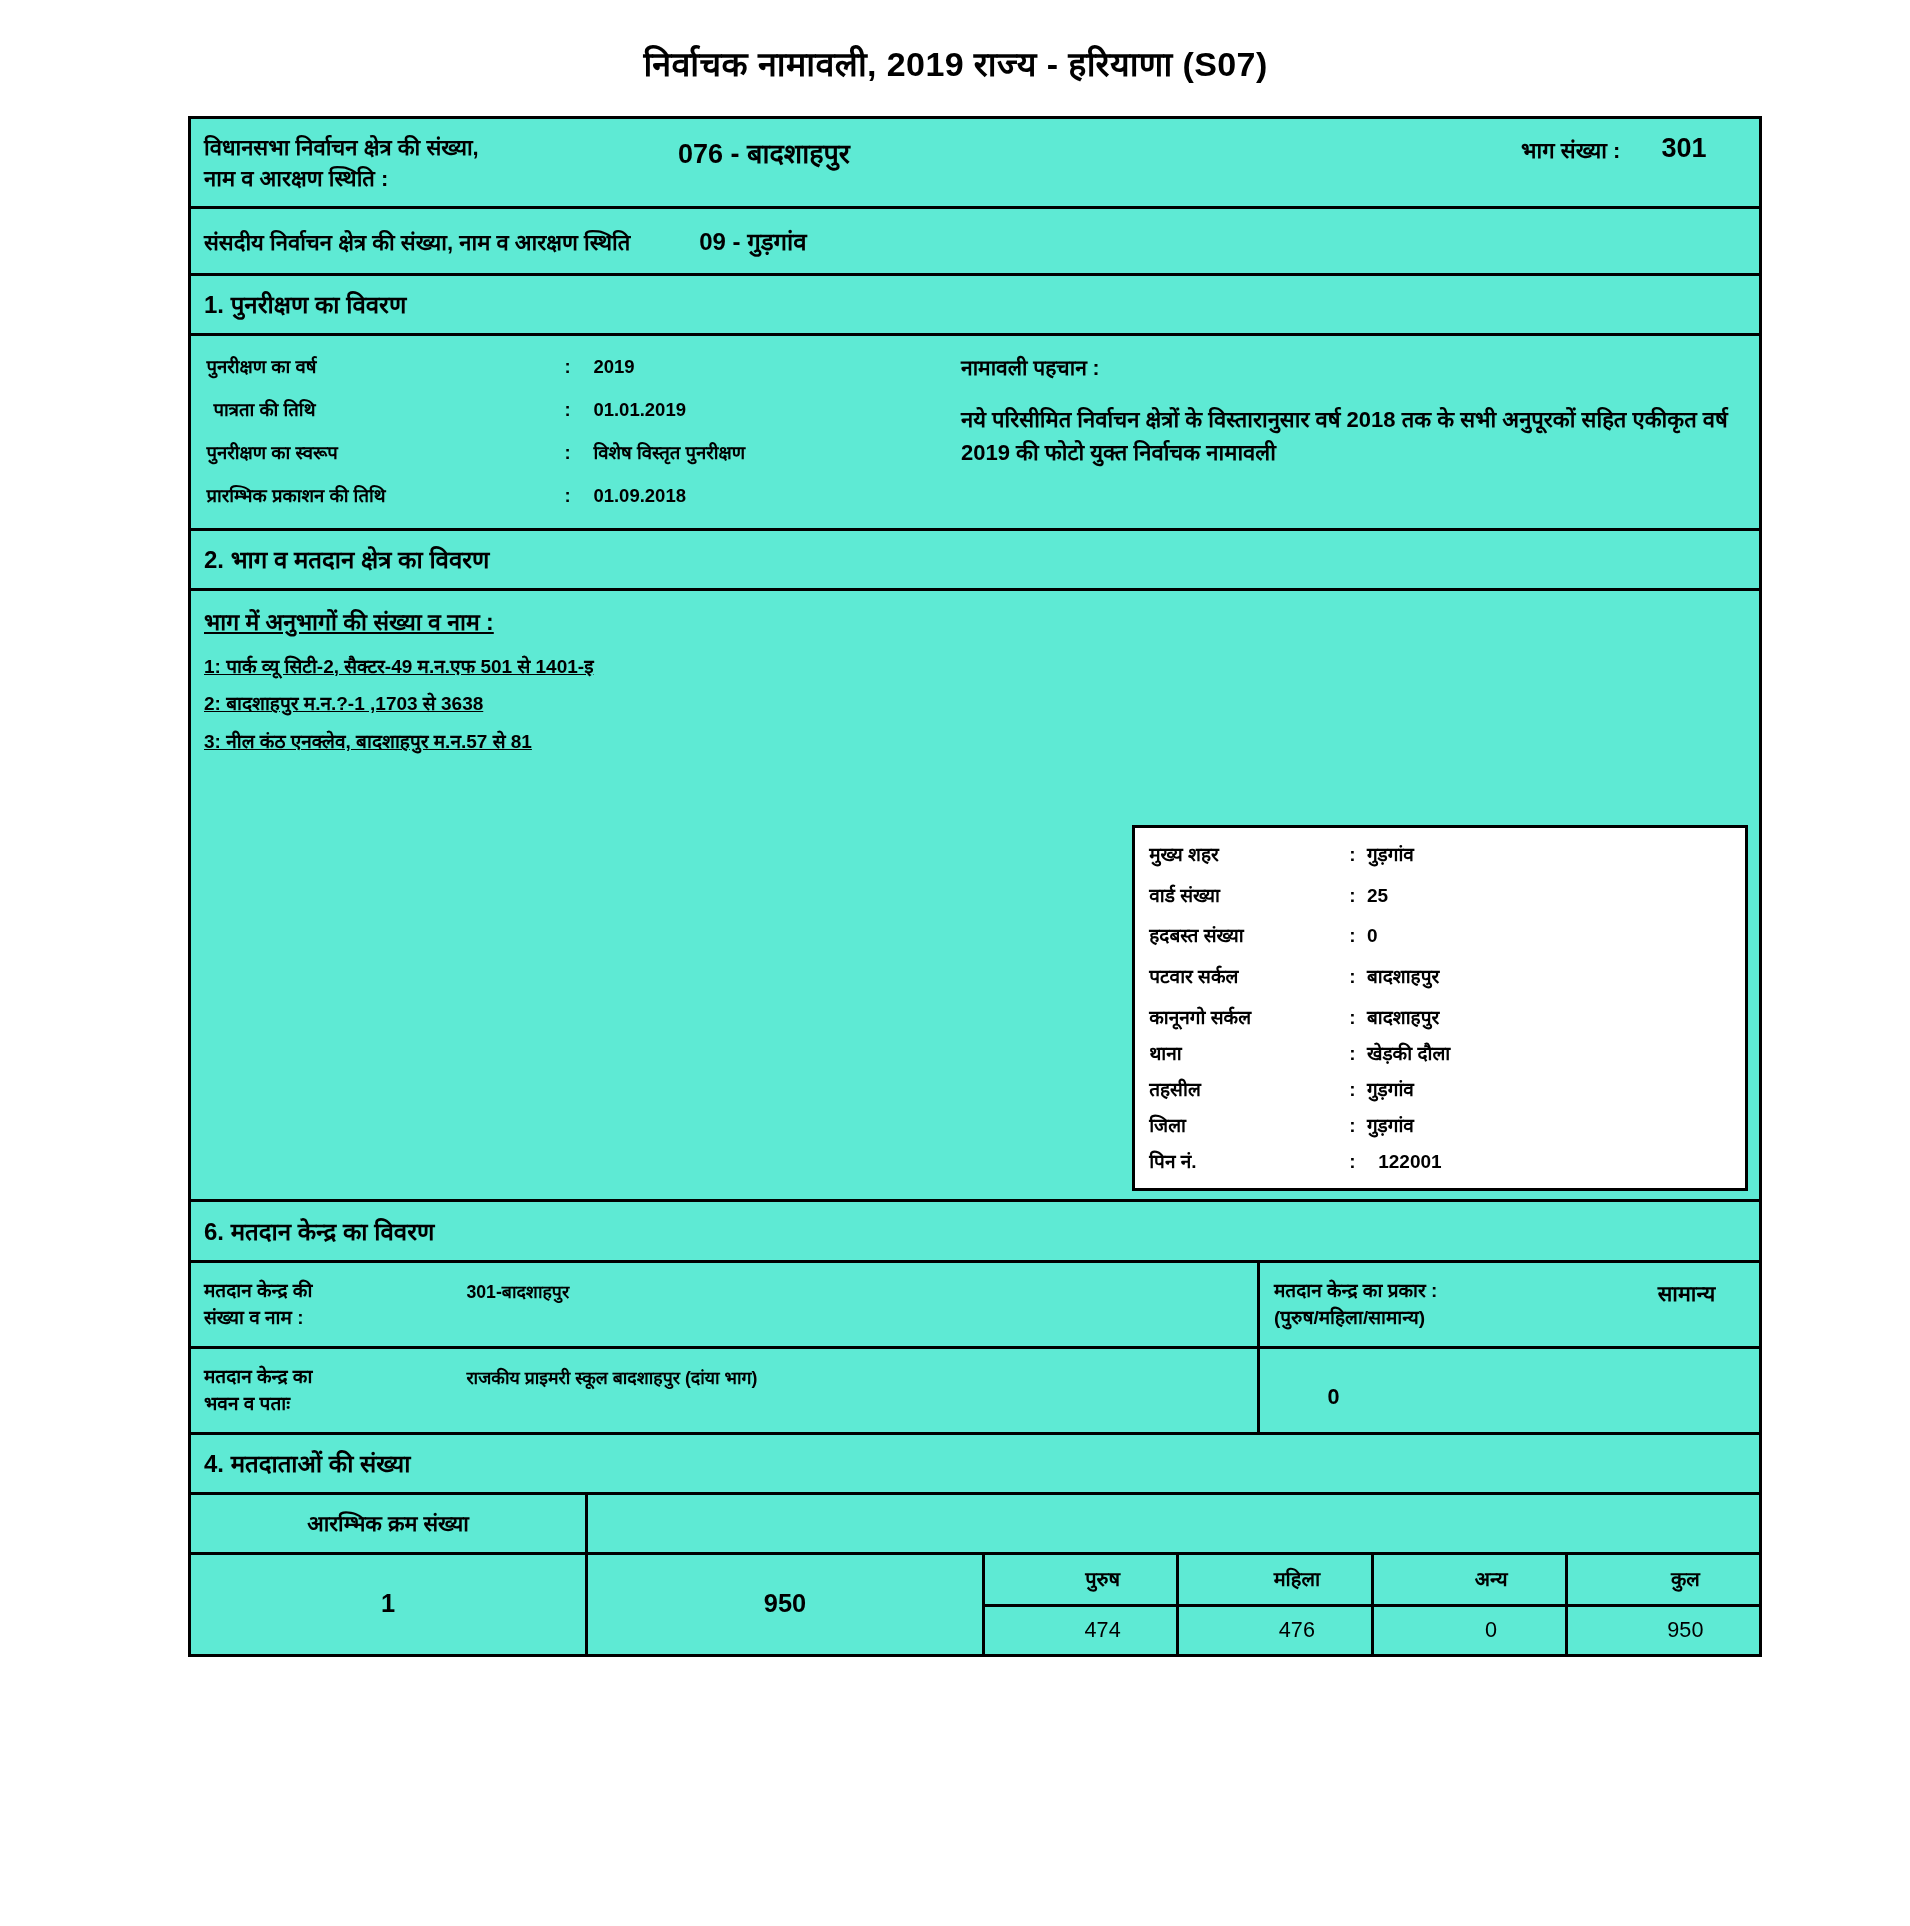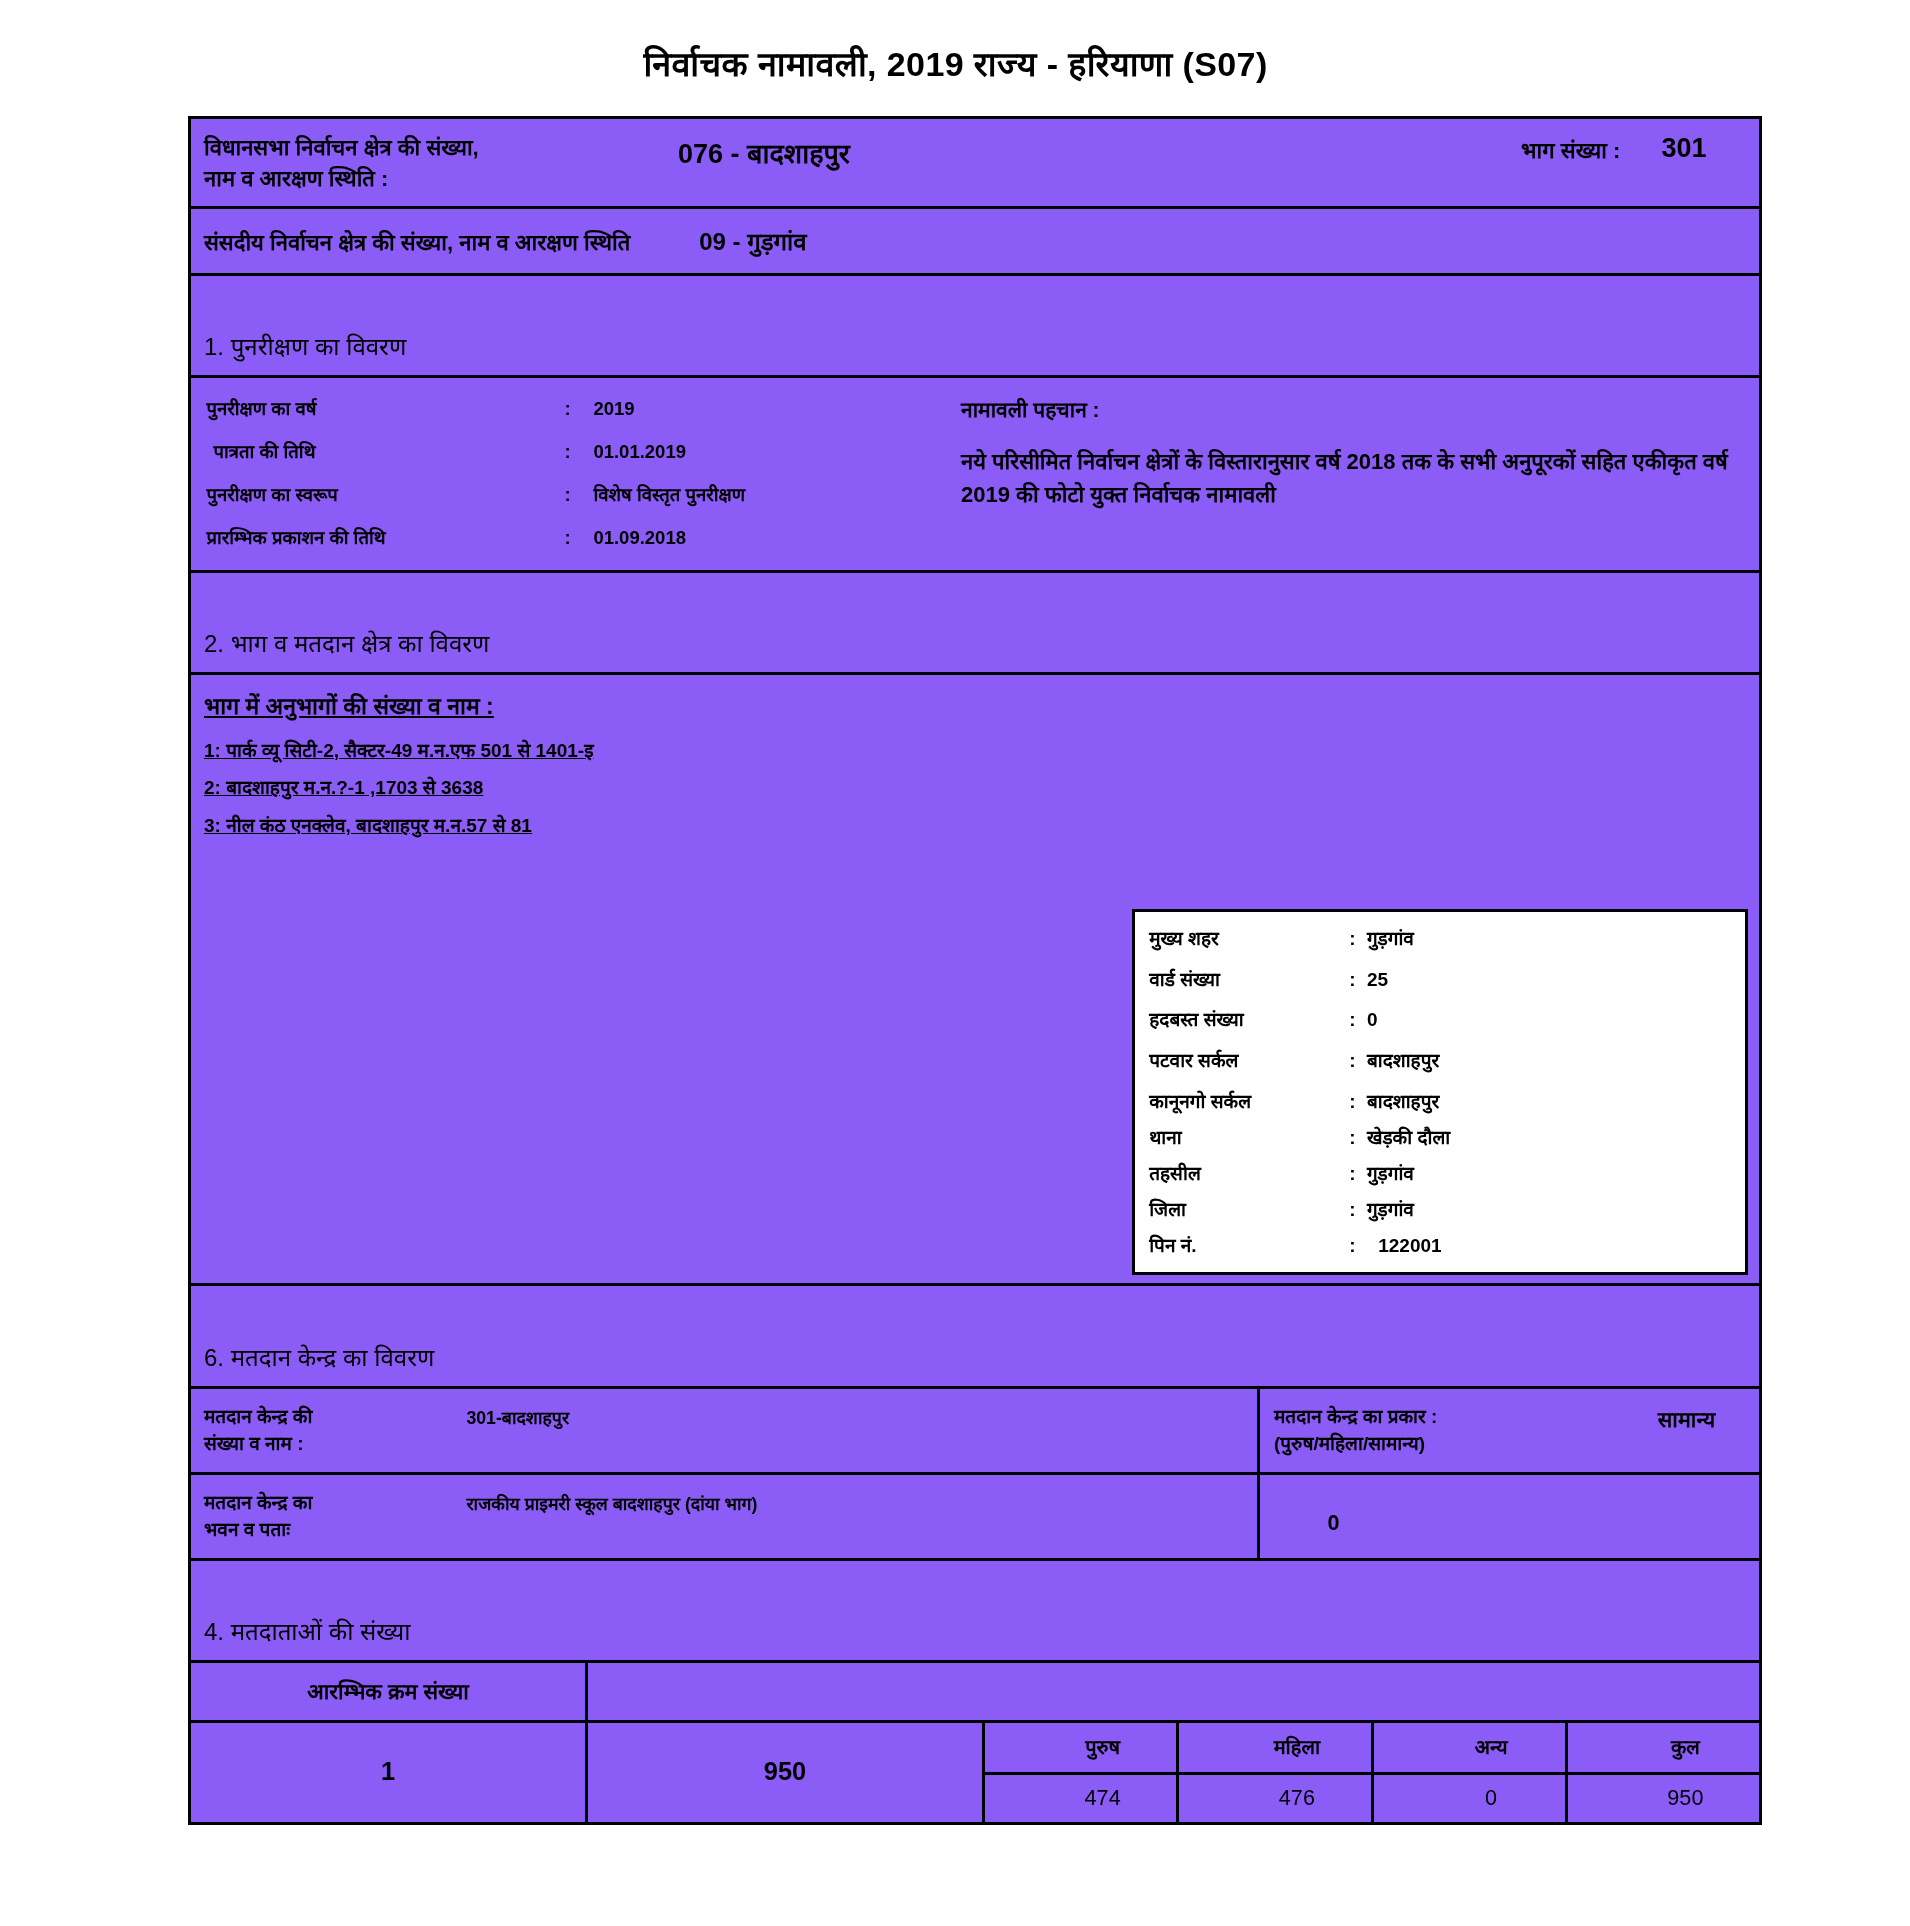--- a/index.html
+++ b/index.html
@@ -33,32 +33,31 @@
   }
 
   
   .frame {
     position: absolute;
     left: 188px;
     top: 116px;
     width: 1574px;
     border: 3.5px solid #000;
     box-sizing: border-box;
-    background: #8b5cf6;
+    background: #5eead4;
   }
   .bb { border-bottom: 3.5px solid #000; }
   .br { border-right: 3.5px solid #000; }
 
   
   .section-head {
     font-size: 24px;
-    font-weight: normal;
+    font-weight: bold;
     padding: 11.6px 0 13px 13px;
     box-sizing: border-box;
-    margin-top: 42px;
   }
 
   
   .ac-row {
     display: flex;
     align-items: flex-start;
     padding: 13px 11.6px 11.6px 13px;
     box-sizing: border-box;
   }
   .ac-label {

